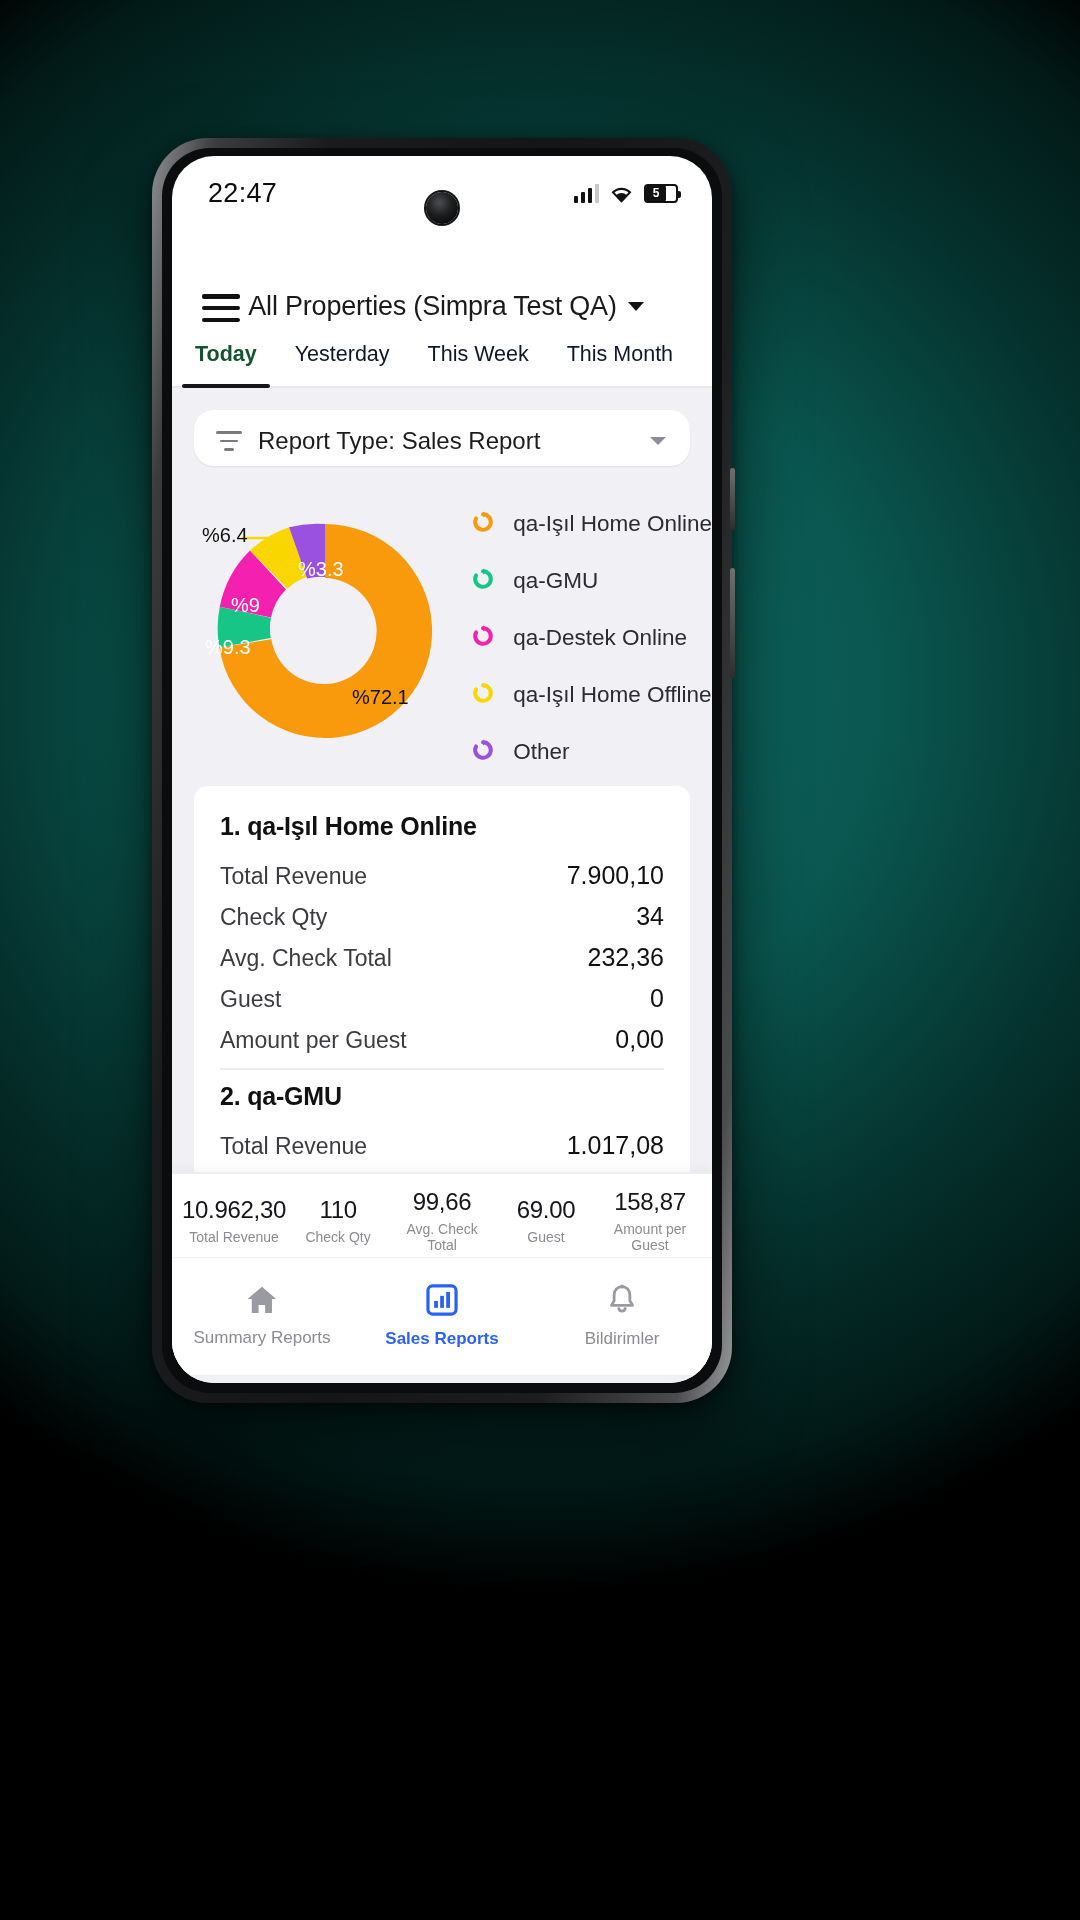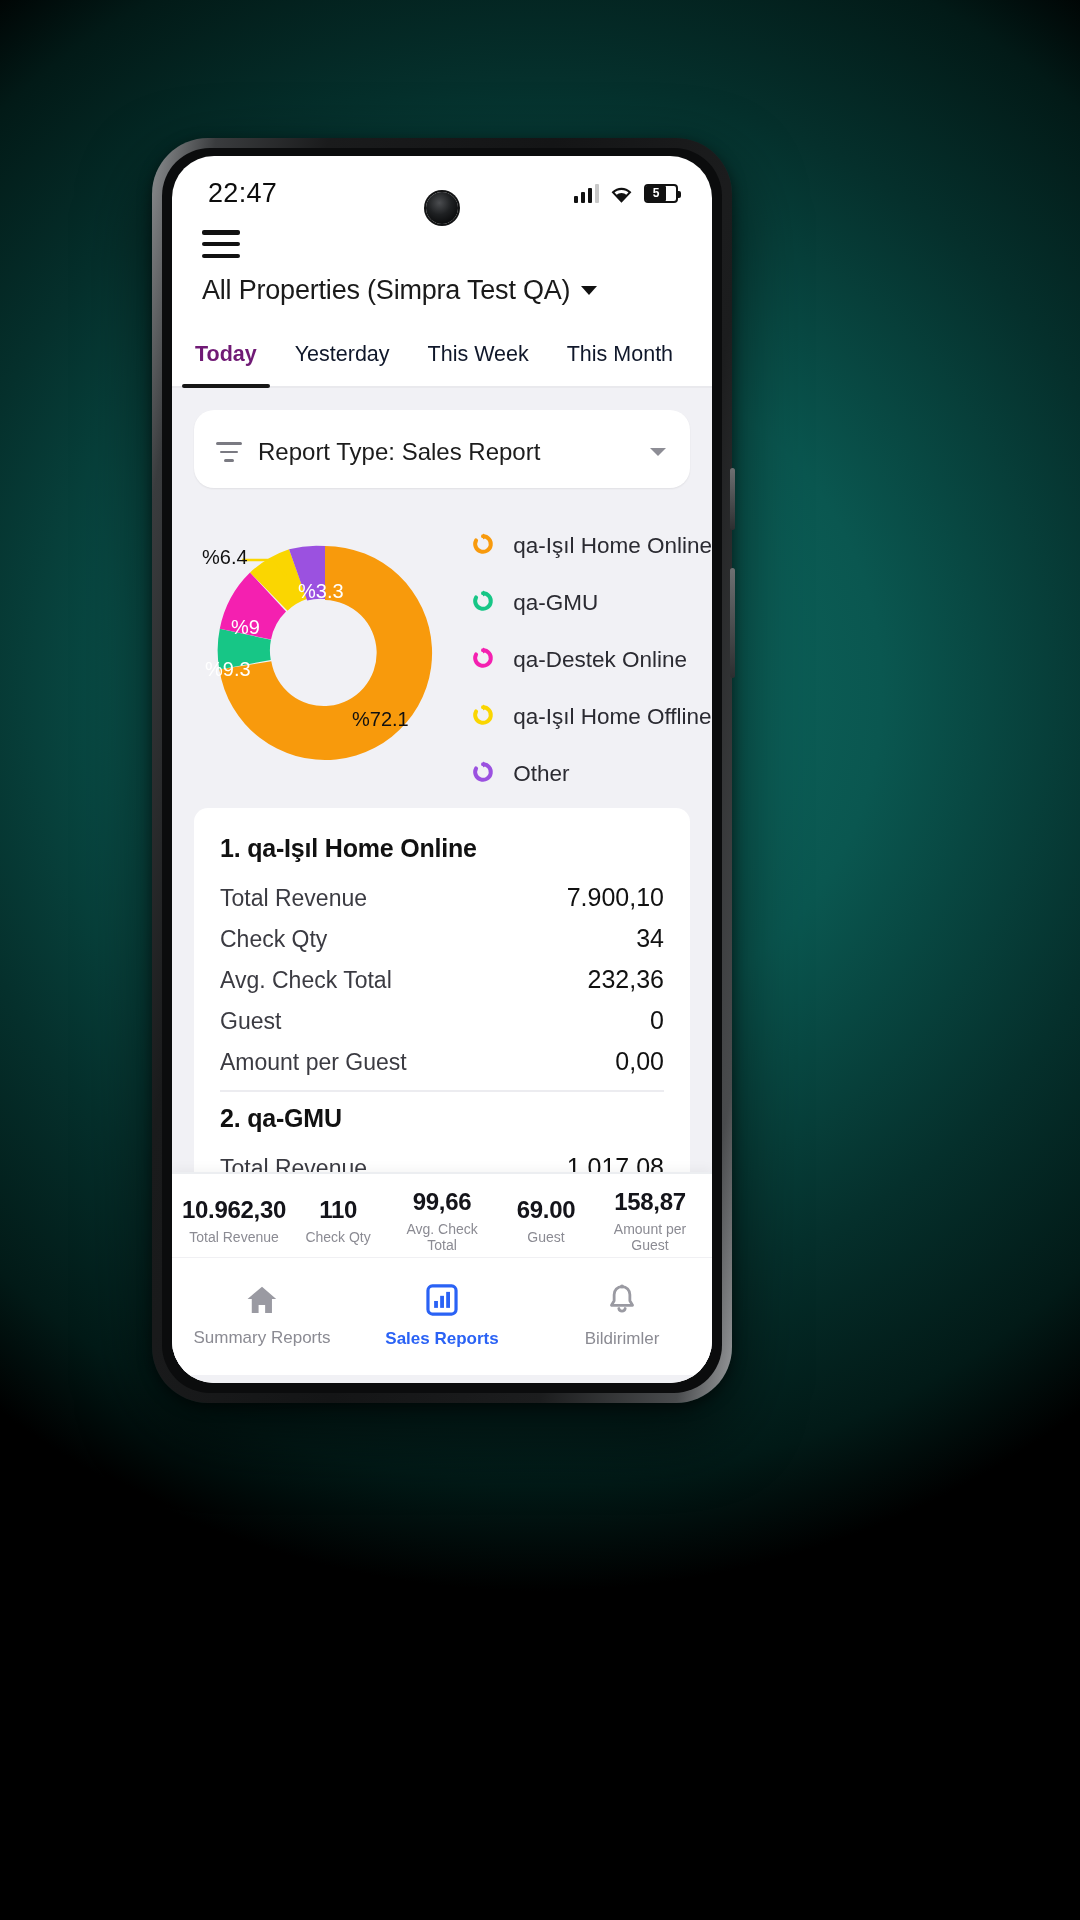--- a/index.html
+++ b/index.html
@@ -88,24 +88,23 @@
   }
   .batt-fill {
     height: 100%; background:#111; border-radius: 1px;
     display:flex; align-items:center; justify-content:center;
   }
   .batt-num { color:#fff; font-size: 12px; font-weight: bold; line-height:1; }
 
   
   #app-header {
     height: 92px;
-    display: flex; align-items: flex-start;
+    display: flex; align-items: flex-end;
     padding: 0 30px;
     background: #fff;
-    flex-direction: column;
   }
   #hamburger { width: 38px; height: 28px; display:flex; flex-direction:column; justify-content:space-between; cursor:pointer;}
   #hamburger span { display:block; height:4.5px; background:#111; border-radius:2px; }
   #header-title-wrap {
     flex: 1; display:flex; align-items:center; justify-content:center; gap: 11px;
     margin-right: 30px;
   }
   #header-title { font-size: 27px; color:#1a1a1a; font-weight: 500; letter-spacing:-.2px; white-space:nowrap;}
   .caret-down {
     width: 0;height:0;border-left:8px solid transparent;border-right:8px solid transparent;
@@ -122,38 +121,38 @@
   }
   .tab {
     flex: 0 0 auto;
     display:flex; align-items:center; justify-content:center;
     padding: 0 19px;
     font-size: 21.5px; color:#0f172a;
     position: relative;
     cursor: pointer;
     white-space: nowrap;
   }
-  .tab.active { color:#701a75; font-weight: bold; }
+  .tab.active { color:#14532d; font-weight: bold; }
   .tab.active::after {
     content:''; position:absolute; left:6px; right:6px; bottom:-2px;
     height:4px; background:#161616; border-radius:2px;
   }
 
   
   #app-body {
     background: #f1f1f5;
     height: calc(100% - 74px - 92px - 66px);
     position: relative;
     overflow: hidden;
   }
 
   
   #report-type-select {
     margin: 22px 22px 0 22px;
-    height: 78px;
+    height: 56px;
     background:#fff;
     border-radius: 20px;
     display:flex; align-items:center;
     padding: 6px 24px 0 22px;
     box-shadow: 0 1px 2px rgba(0,0,0,.07);
     cursor: pointer;
   }
   .filter-ic { width:26px; height:20px; display:flex; flex-direction:column; justify-content:space-between; align-items:center; margin-right:16px;}
   .filter-ic i { display:block; height:2.6px; background:#7a7a82; border-radius:2px;}
   .filter-ic i:nth-child(1){width:26px}
@@ -197,21 +196,21 @@
   
   #summary-bar {
     position:absolute; left:0; right:0; bottom: 118px;
     background:#fff;
     display:flex; align-items:center;
     padding: 14px 10px 12px 10px;
     border-top: 2px solid #eceef1;
     box-shadow: 0 -4px 10px rgba(0,0,0,.04);
   }
   .sum-item { flex:1; text-align:center; }
-  .sum-value { font-size: 24px; font-weight:bold; color:#14141a; letter-spacing:-.3px;}
+  .sum-value { font-size: 24px; font-weight:normal; color:#14141a; letter-spacing:-.3px;}
   .sum-label { font-size: 14px; color:#8b8b93; margin-top: 5px; }
 
   
   #bottom-nav {
     position:absolute; left:0; right:0; bottom: 8px;
     height: 118px;
     background:#fff;
     display:flex; align-items:center;
     border-top: 1px solid #f0f0f3;
   }

